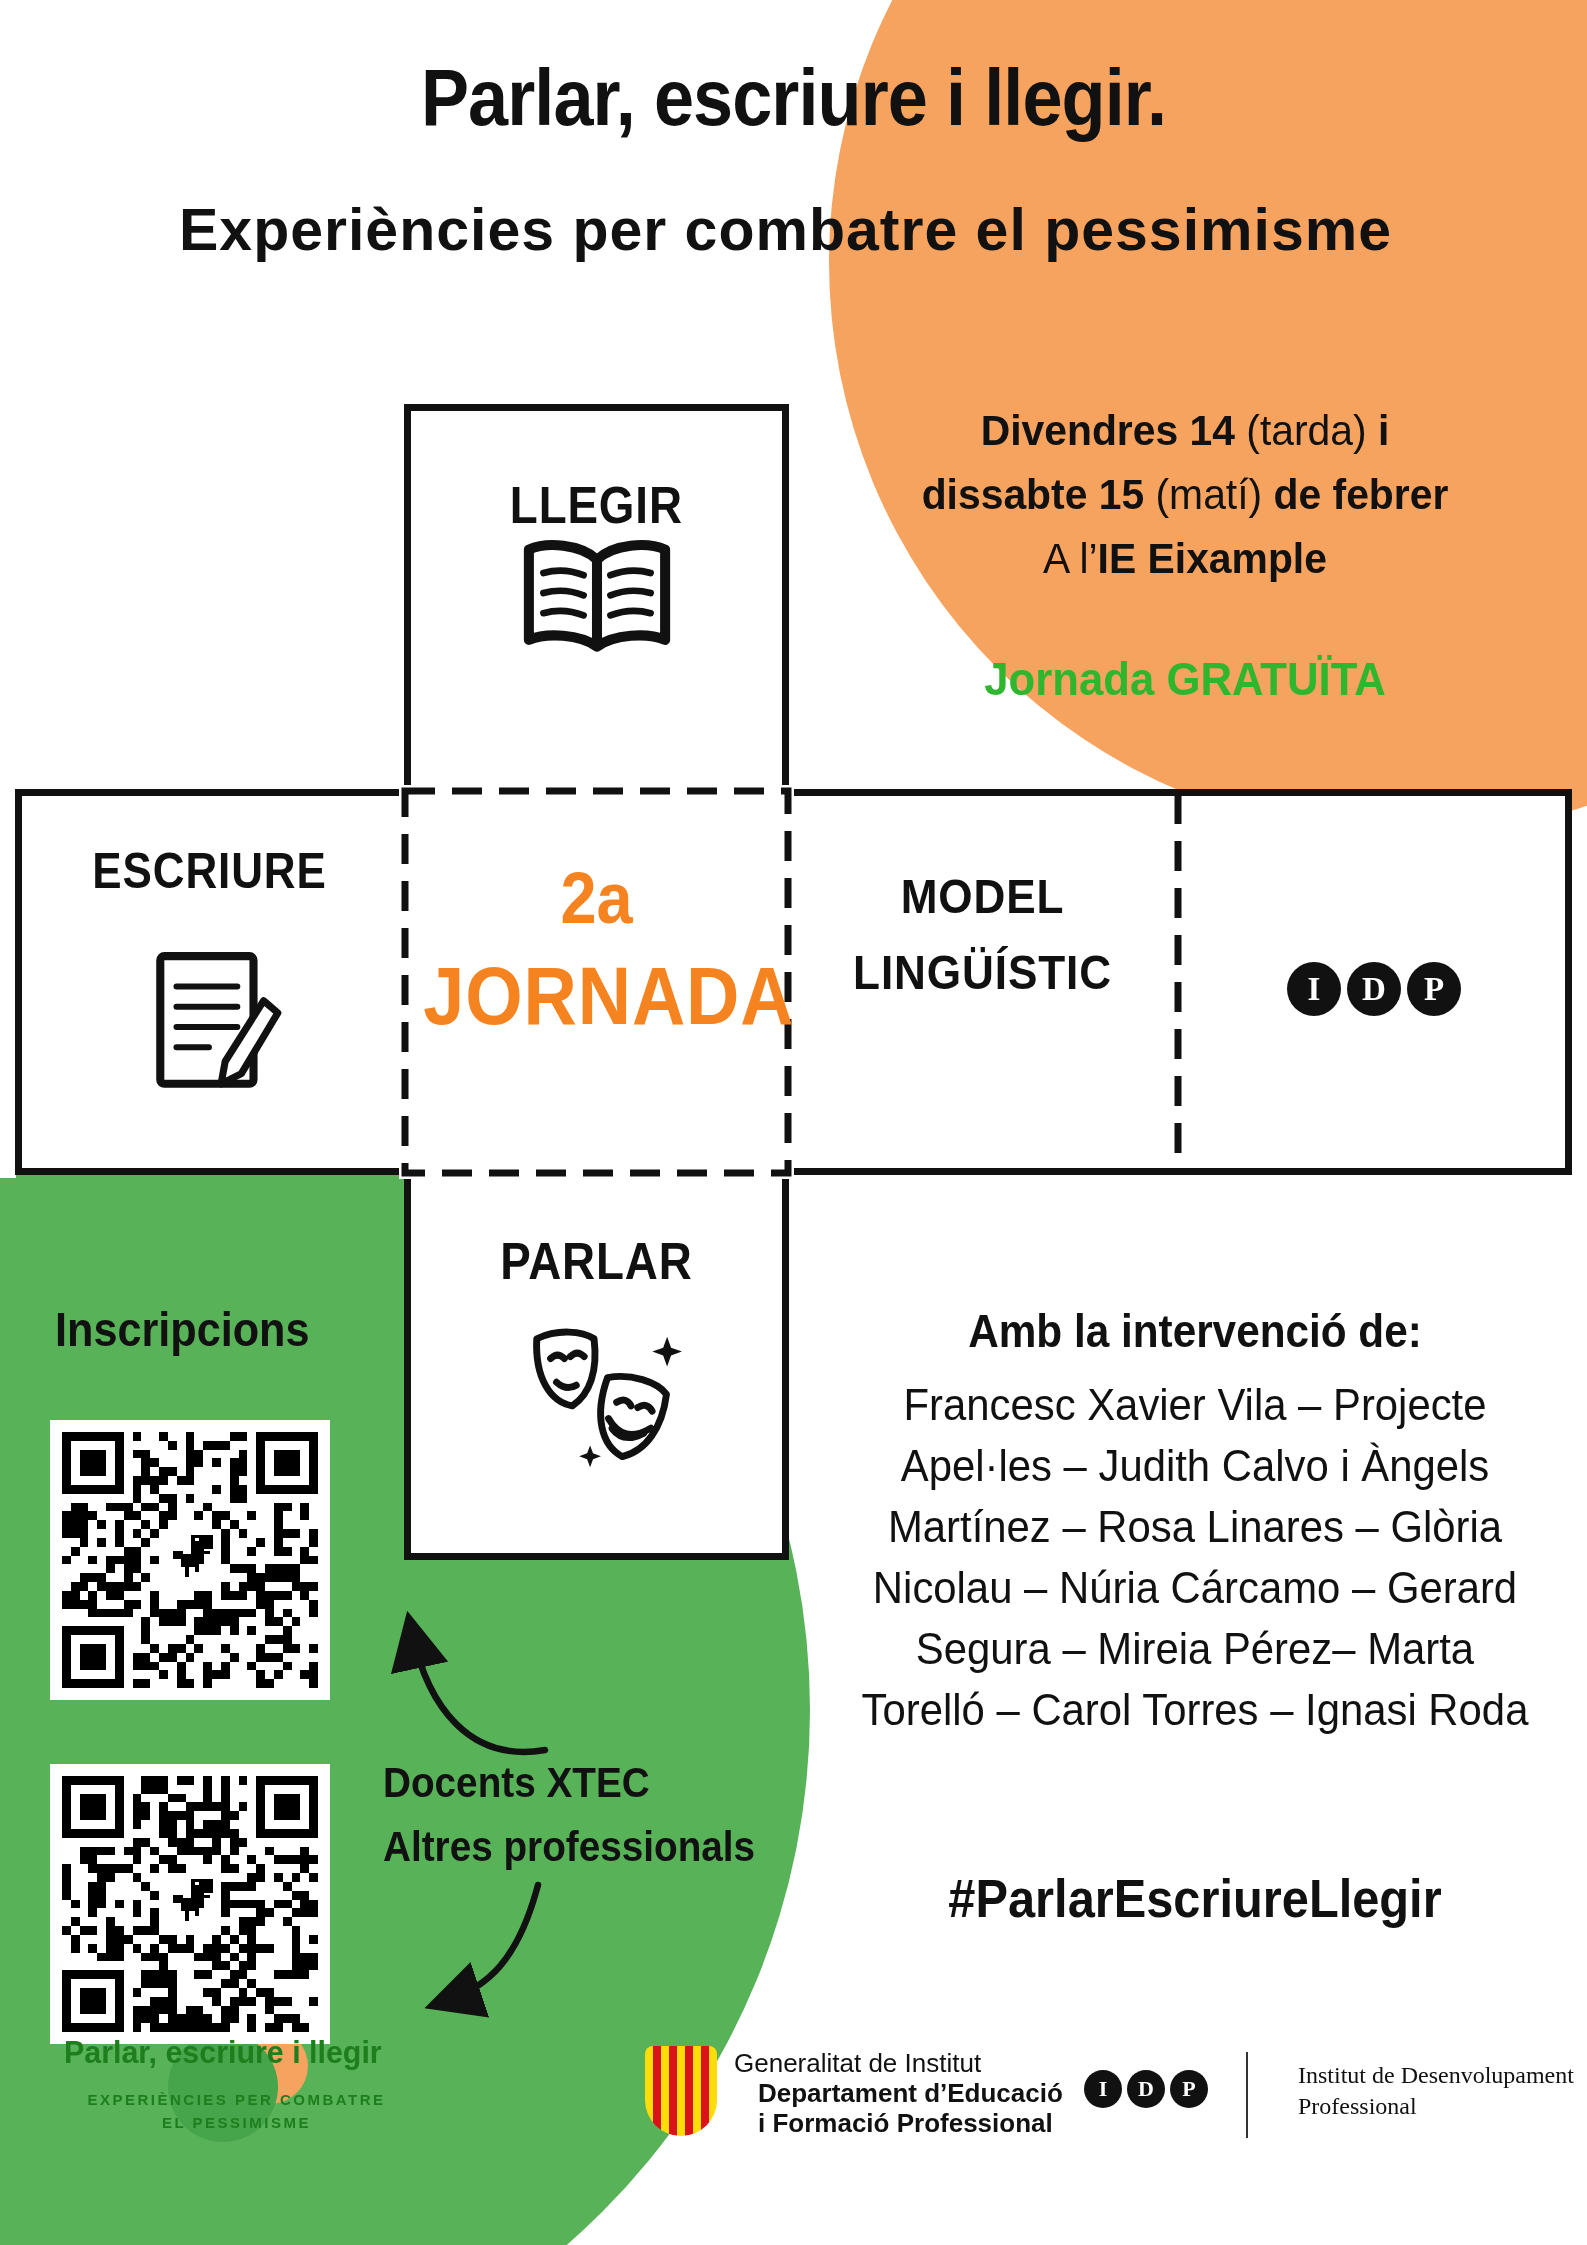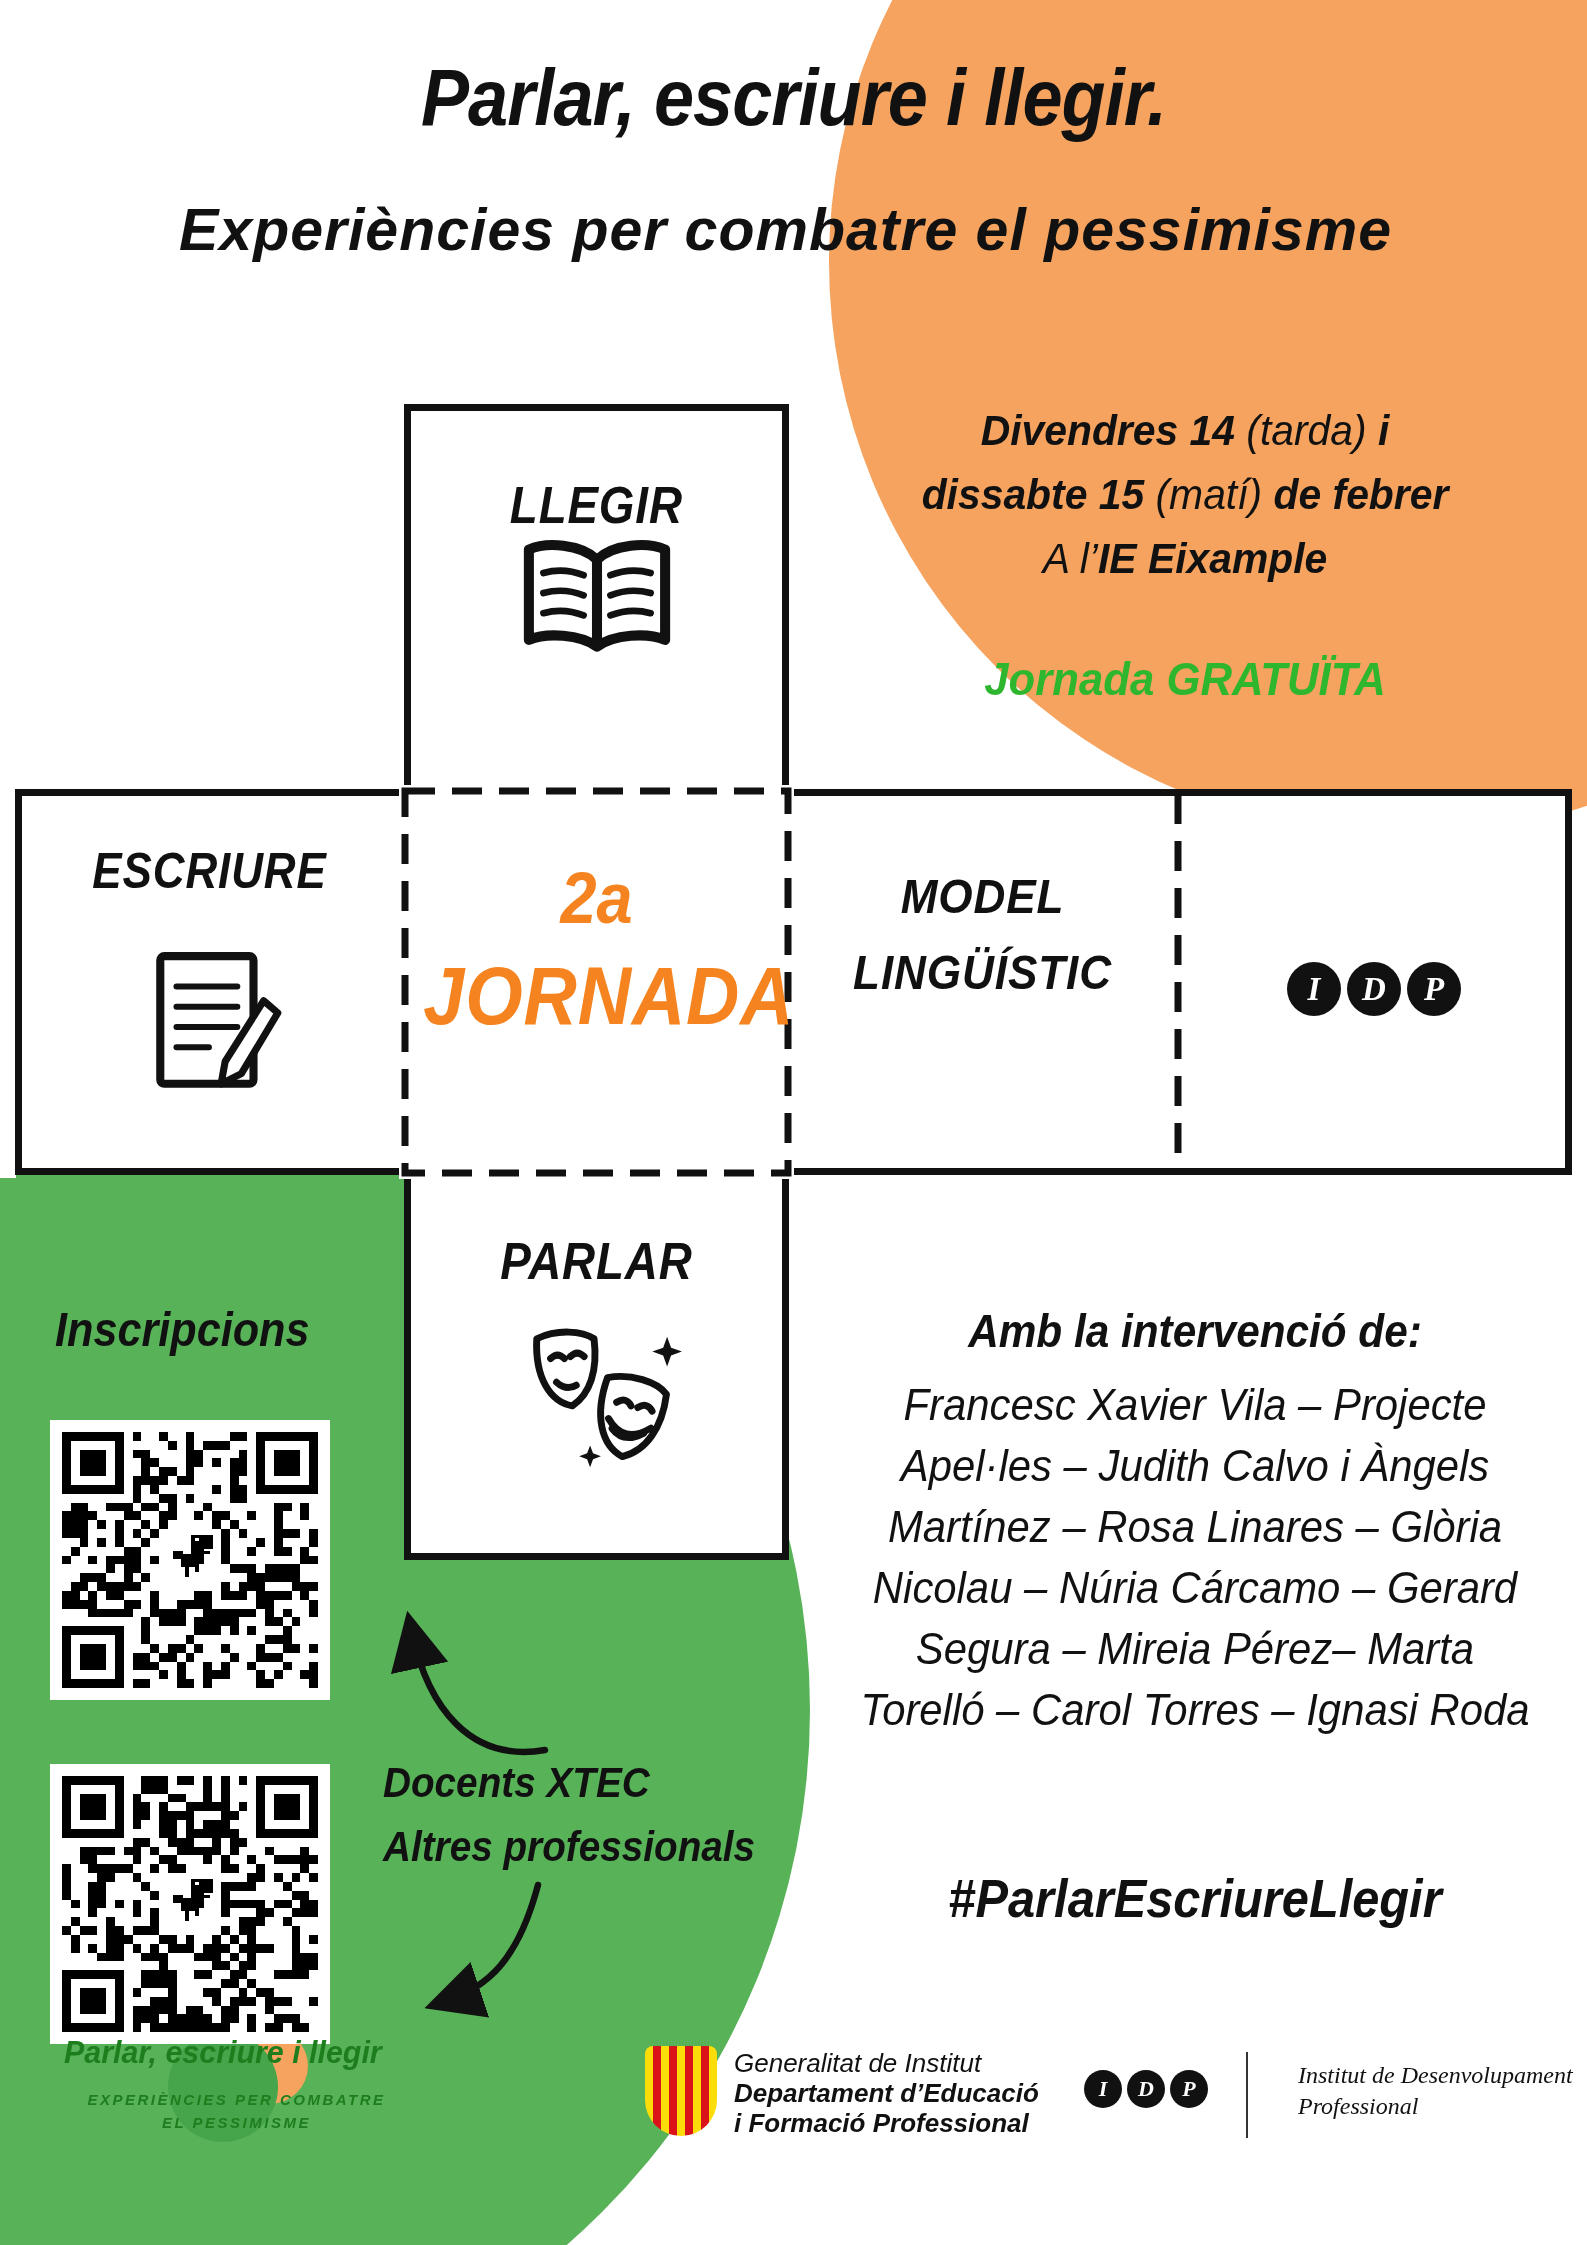--- a/index.html
+++ b/index.html
@@ -1,17 +1,17 @@
 <!DOCTYPE html>
 <html style="--orange: #F5A35E; --orange-accent: #F5831F; --green: #58B258; --green-bright: #2FB62F; --green-dark: #1E7E1E; --ink: #111111;"><head>
 <meta charset="utf-8">
 <style>
   html,body{margin:0;padding:0;background:#fff;}
   .poster{position:relative;width:1587px;height:2245px;background:#fff;overflow:hidden;
-          font-family:"Liberation Sans",sans-serif;color:var(--ink,#111);font-style:italic;}
+          font-family:"Liberation Sans",sans-serif;color:var(--ink,#111);}
 
   
   .orange-circle{position:absolute;left:829px;top:-312px;width:1148px;height:1148px;border-radius:50%;
                  background:var(--orange,#F5A35E);z-index:1;}
   .green-blob{position:absolute;left:-610px;top:1000px;width:1420px;height:1420px;border-radius:50%;
               background:var(--green,#58B258);z-index:1;}
   .patch{position:absolute;left:0;top:1002px;width:16px;height:176px;background:#fff;z-index:2;}
 
   
   .title{position:absolute;left:0;right:0;top:52px;text-align:center;font-size:80px;font-weight:700;
@@ -77,21 +77,21 @@
           background:var(--orange,#F5A35E);z-index:2;}
   .fdot-g{position:absolute;left:168px;top:2032px;width:110px;height:110px;border-radius:50%;
           background:#46A54A;z-index:3;}
   .fbrand{position:absolute;left:64px;top:2034px;font-size:32px;font-weight:700;
           color:var(--green-dark,#1E7E1E);z-index:4;transform:scaleX(.95);transform-origin:0 50%;}
   .ftag{position:absolute;left:64px;top:2088px;width:345px;text-align:center;font-size:15px;font-weight:700;
         letter-spacing:2.5px;color:var(--green-dark,#1E7E1E);z-index:4;line-height:23px;}
   .shield{position:absolute;left:645px;top:2046px;width:72px;height:90px;border-radius:8px 8px 36px 36px;
           background:repeating-linear-gradient(90deg,#FCDD09 0 8px,#DA121A 8px 16px);z-index:4;}
   .gtxt{position:absolute;left:734px;top:2048px;z-index:4;font-size:26px;line-height:30px;}
-  .gtxt .bold{font-weight:700;}
+  .gtxt .bold{font-weight:700;margin-left:24px;}
   .fidp{position:absolute;left:1084px;top:2070px;display:flex;gap:5px;z-index:4;}
   .fidp-c{width:38px;height:38px;border-radius:50%;background:#111;color:#fff;
           font-family:"Liberation Serif",serif;font-weight:700;font-size:22px;
           display:flex;align-items:center;justify-content:center;}
   .fdiv{position:absolute;left:1246px;top:2052px;width:2px;height:86px;background:#333;z-index:4;}
   .fname{position:absolute;left:1268px;top:2060px;font-family:"Liberation Serif",serif;font-size:24px;
          line-height:31px;z-index:4;margin-left:30px;}
 </style>
 </head>
 <body>

